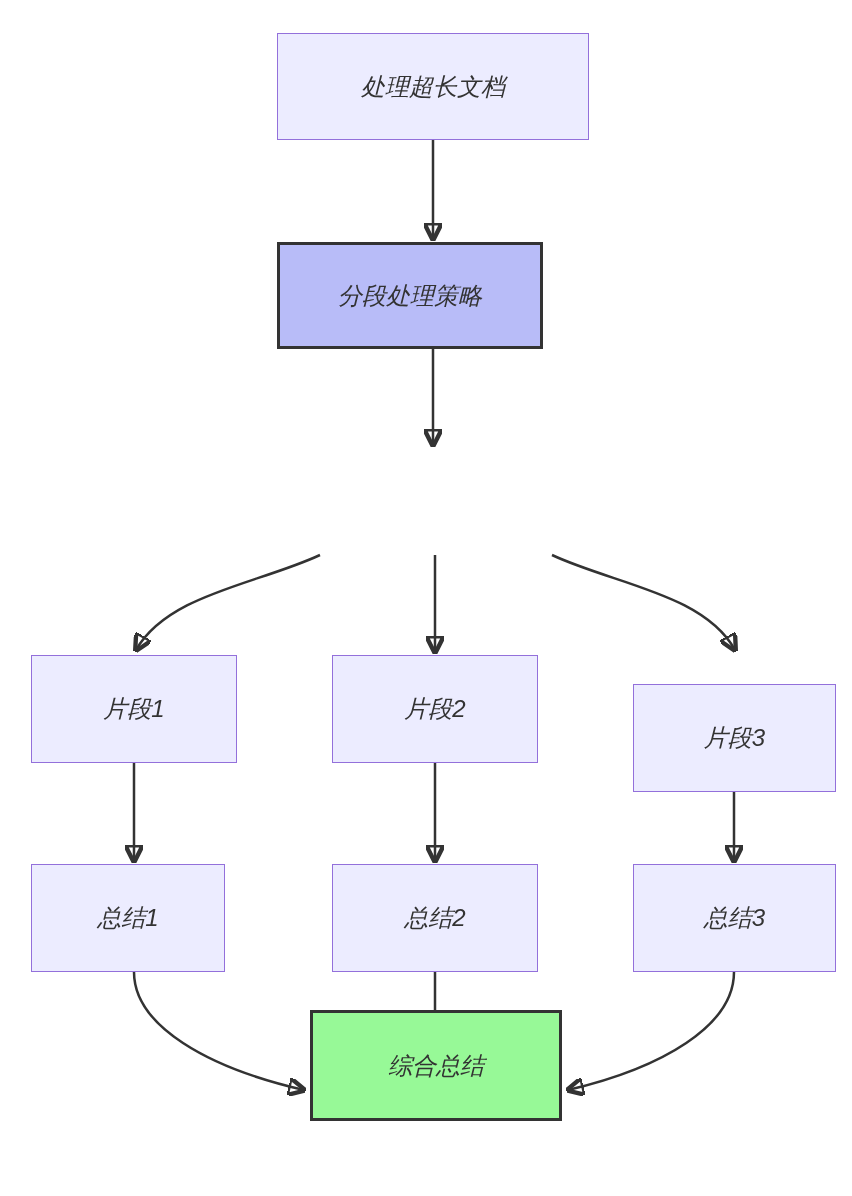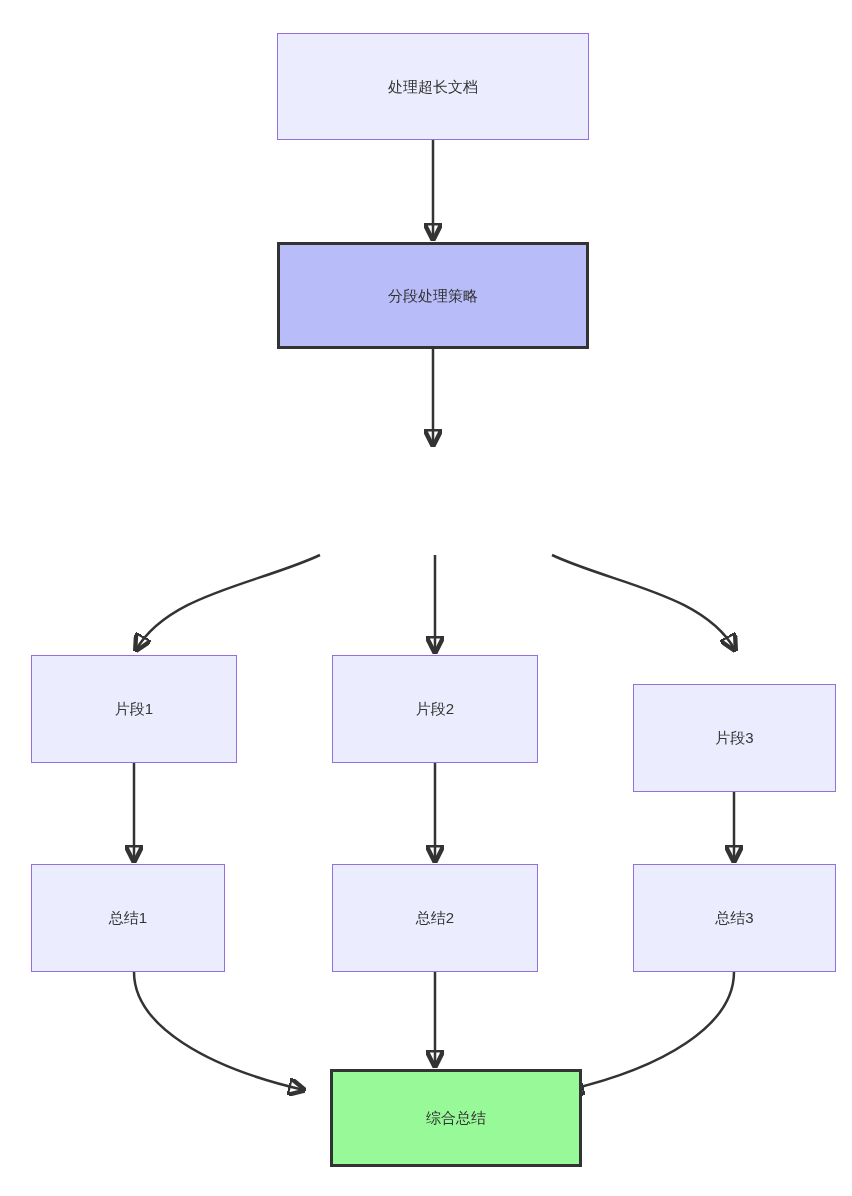--- a/index.html
+++ b/index.html
@@ -23,44 +23,45 @@
   }
   .edges{position:absolute;left:0;top:0;width:852px;height:1196px;}
   .edges path{stroke:var(--edge-color);stroke-width:2.5;fill:none;}
   .node{
     position:absolute;
     box-sizing:border-box;
     display:flex;align-items:center;justify-content:center;
     background:var(--node-fill);
     border:1.8px solid var(--node-border);
     color:var(--text-color);
-    font-size:15px;
+    font-size:24px;
     line-height:1.3;
     text-align:center;
     white-space:nowrap;
+    font-style:italic;
   }
   .node.highlight{
     background:var(--highlight-fill);
     border:3.4px solid var(--highlight-border);
   }
   .node.result{
     background:var(--result-fill);
     border:3.6px solid var(--result-border);
   }
   
   .n-a {left:277px; top:33px;   width:312px; height:107px;}
-  .n-b {left:277px; top:242px;  width:312px; height:107px;}
+  .n-b {left:277px; top:242px;  width:266px; height:107px;}
   .n-c {left:312px; top:448px;  width:248px; height:107px;}
   .n-d1{left:31px;  top:655px;  width:206px; height:108px;}
   .n-d2{left:332px; top:655px;  width:206px; height:108px;}
   .n-d3{left:633px; top:655px;  width:203px; height:108px;margin-top:29px;}
   .n-e1{left:31px;  top:864px;  width:194px; height:108px;}
   .n-e2{left:332px; top:864px;  width:206px; height:108px;text-align:center;}
   .n-e3{left:633px; top:864px;  width:203px; height:108px;}
-  .n-f {left:310px; top:1069px; width:252px; height:98px;margin-left:20px;}
+  .n-f {left:310px; top:1010px; width:252px; height:111px;}
 </style>
 </head>
 <body>
 
 <div class="canvas">
 
   <svg class="edges" width="852" height="1196" viewBox="0 0 852 1196" xmlns="http://www.w3.org/2000/svg">
     <defs>
       <marker id="arrow" viewBox="0 0 10 10" refX="9" refY="5" markerWidth="7" markerHeight="7" orient="auto-start-reverse">
         <path d="M0,0 L10,5 L0,10 z" fill="#333333" stroke="none"></path>

